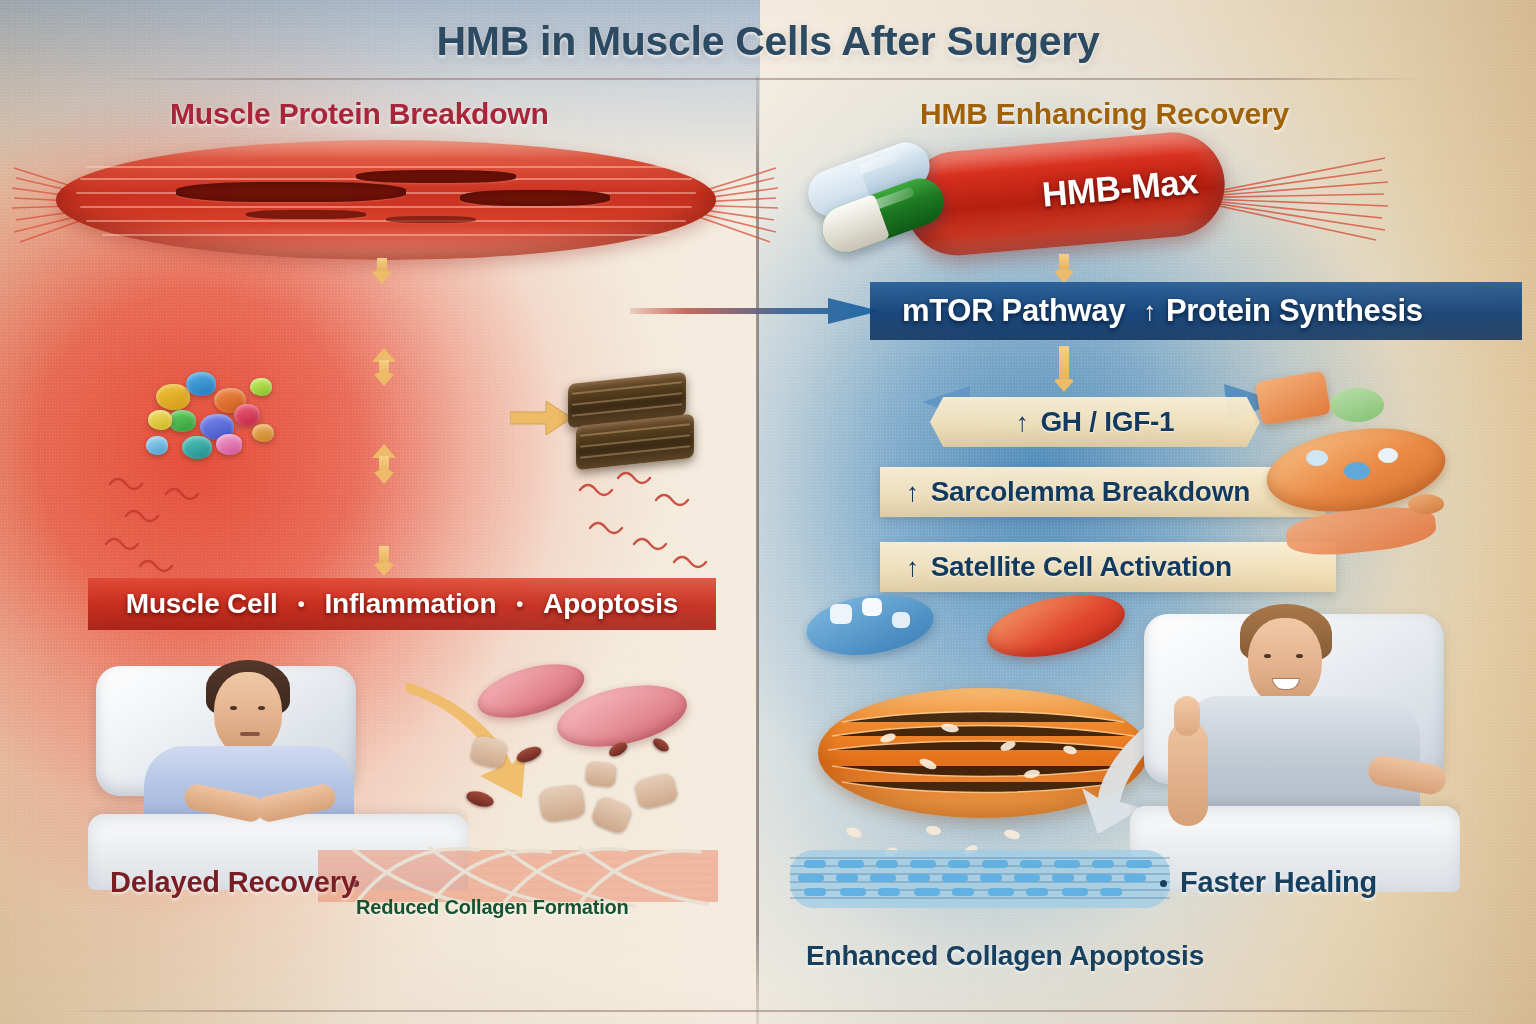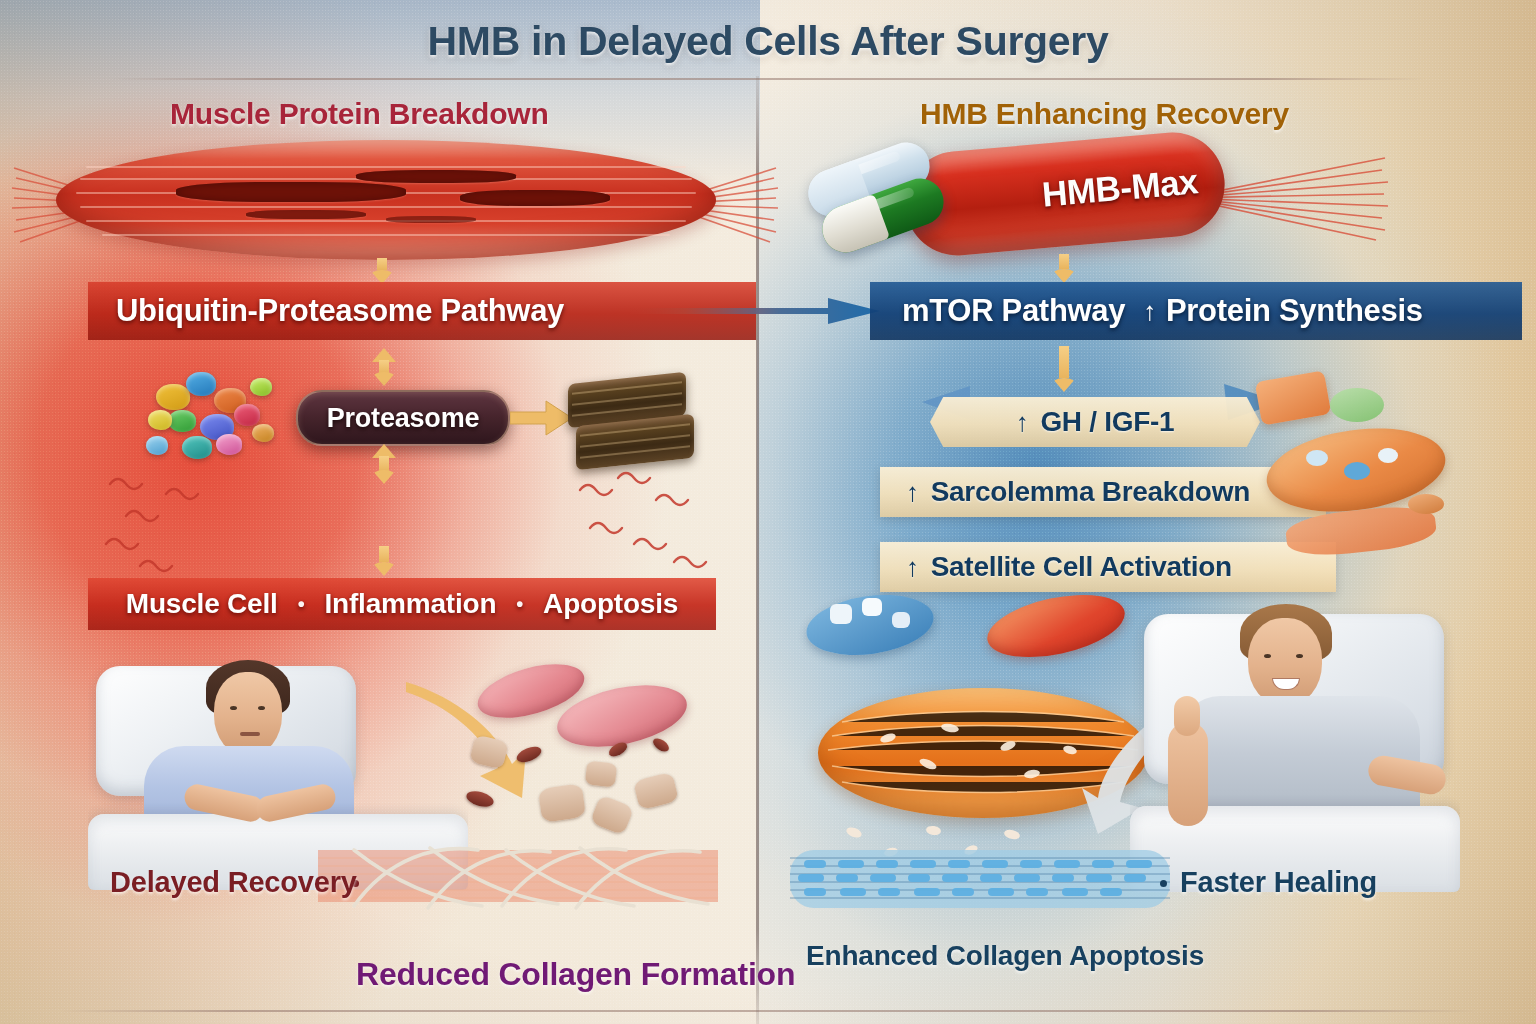--- a/index.html
+++ b/index.html
@@ -220,42 +220,42 @@
     box-shadow:0 4px 10px rgba(40,24,10,.5), inset 0 2px 5px rgba(220,180,130,.25);}
   .barrel .ring{position:absolute;left:4px;right:4px;height:2px;background:rgba(232,200,150,.35);}
 
   
   .ubq{position:absolute;border-radius:52% 48% 46% 54%;box-shadow:0 2px 5px rgba(60,30,20,.35), inset 0 2px 5px rgba(255,255,255,.4);}
 
   
   .cap-text{position:absolute;font-weight:bold;letter-spacing:-.2px;}
   .cap-delayed{left:110px;top:866px;font-size:29px;color:#7a1e24;text-shadow:0 2px 3px rgba(255,255,255,.65);}
   .cap-faster{left:1180px;top:866px;font-size:29px;color:#17405f;text-shadow:0 2px 3px rgba(255,255,255,.7);}
-  .cap-reduced{left:356px;top:956px;font-size:32px;color:#701a75;text-shadow:0 2px 3px rgba(255,255,255,.65);}
+  .cap-reduced{left:356px;top:896px;font-size:20px;color:#14532d;text-shadow:0 2px 3px rgba(255,255,255,.65);}
   .cap-enhanced{left:806px;top:940px;font-size:28px;color:#17405f;text-shadow:0 2px 3px rgba(255,255,255,.7);}
 
   .dotm{position:absolute;width:7px;height:7px;border-radius:50%;}
 </style>
 </head>
 <body>
 
 <div id="stage">
 
   <div class="bg bg-parchment"></div>
   <div class="bg bg-leftred"></div>
   <div class="bg-lefttopblue"></div>
   <div class="bg-rightblue"></div>
   <div class="bg bg-noise"></div>
   <div class="bg bg-vignette"></div>
 
   <div class="hrule" style="top:78px;"></div>
   <div class="hrule" style="top:1010px;left:60px;width:1416px;"></div>
   <div class="divider"></div>
 
-  <div class="title">HMB in Delayed Cells After Surgery</div>
+  <div class="title">HMB in Muscle Cells After Surgery</div>
 
   <div class="panel-head left">Muscle Protein Breakdown</div>
   <div class="panel-head right">HMB Enhancing Recovery</div>
 
   <svg class="muscle-fan fan-l" viewBox="0 0 120 92">
     <g stroke="#d9513c" stroke-width="1.6" opacity=".75">
       <path d="M118 46 L4 10"></path>
         <path d="M118 46 L6 20"></path>
         <path d="M118 46 L2 30"></path>
       <path d="M118 46 L4 40"></path>
@@ -291,23 +291,20 @@
     <div class="tear" style="left:404px;top:50px;width:150px;height:16px;"></div>
     <div class="tear" style="left:190px;top:70px;width:120px;height:9px;opacity:.75;"></div>
     <div class="tear" style="left:330px;top:76px;width:90px;height:7px;opacity:.6;"></div>
   </div>
 
   <div class="v-arrow" style="left:370px;top:258px;height:24px;">
     <div class="shaft" style="height:12px;"></div>
     <div class="head" style="top:12px;"></div>
   </div>
 
-  <div class="banner banner-left">
-    <span>Ubiquitin-Proteasome Pathway</span>
-  </div>
 
   <svg class="arrow-cross" viewBox="0 0 250 28">
     <defs>
       <linearGradient id="xg" x1="0" y1="0" x2="1" y2="0">
         <stop offset="0%" stop-color="#c0392b" stop-opacity="0.15"></stop>
         <stop offset="22%" stop-color="#b24436" stop-opacity="0.75"></stop>
         <stop offset="60%" stop-color="#4a6c96"></stop>
         <stop offset="100%" stop-color="#1f6cab"></stop>
       </linearGradient>
     </defs>
@@ -328,23 +325,20 @@
     <div class="ubq" style="left:250px;top:378px;width:22px;height:18px;background:linear-gradient(160deg,#c9f06a,#84ba22);"></div>
     <div class="ubq" style="left:252px;top:424px;width:22px;height:18px;background:linear-gradient(160deg,#f2b46a,#c2801c);"></div>
   </div>
 
   <div class="v-arrow up" style="left:372px;top:348px;height:38px;">
     <div class="head-up"></div>
     <div class="shaft" style="top:12px;height:14px;"></div>
     <div class="head" style="top:24px;"></div>
   </div>
 
-  <div class="pill-dark">
-    <span>Proteasome</span>
-  </div>
 
   <svg style="position:absolute;left:510px;top:398px;width:62px;height:40px;" viewBox="0 0 62 40">
     <path d="M0 14 L36 14 L36 3 L62 20 L36 37 L36 26 L0 26 Z" fill="#eebc68" stroke="#d2a24e" stroke-width="1"></path>
   </svg>
 
   <div>
     <div class="barrel" style="left:568px;top:378px;width:118px;height:44px;transform:skewY(-6deg);">
       <div class="ring" style="top:9px;"></div>
         <div class="ring" style="top:20px;"></div>
         <div class="ring" style="top:31px;"></div>

